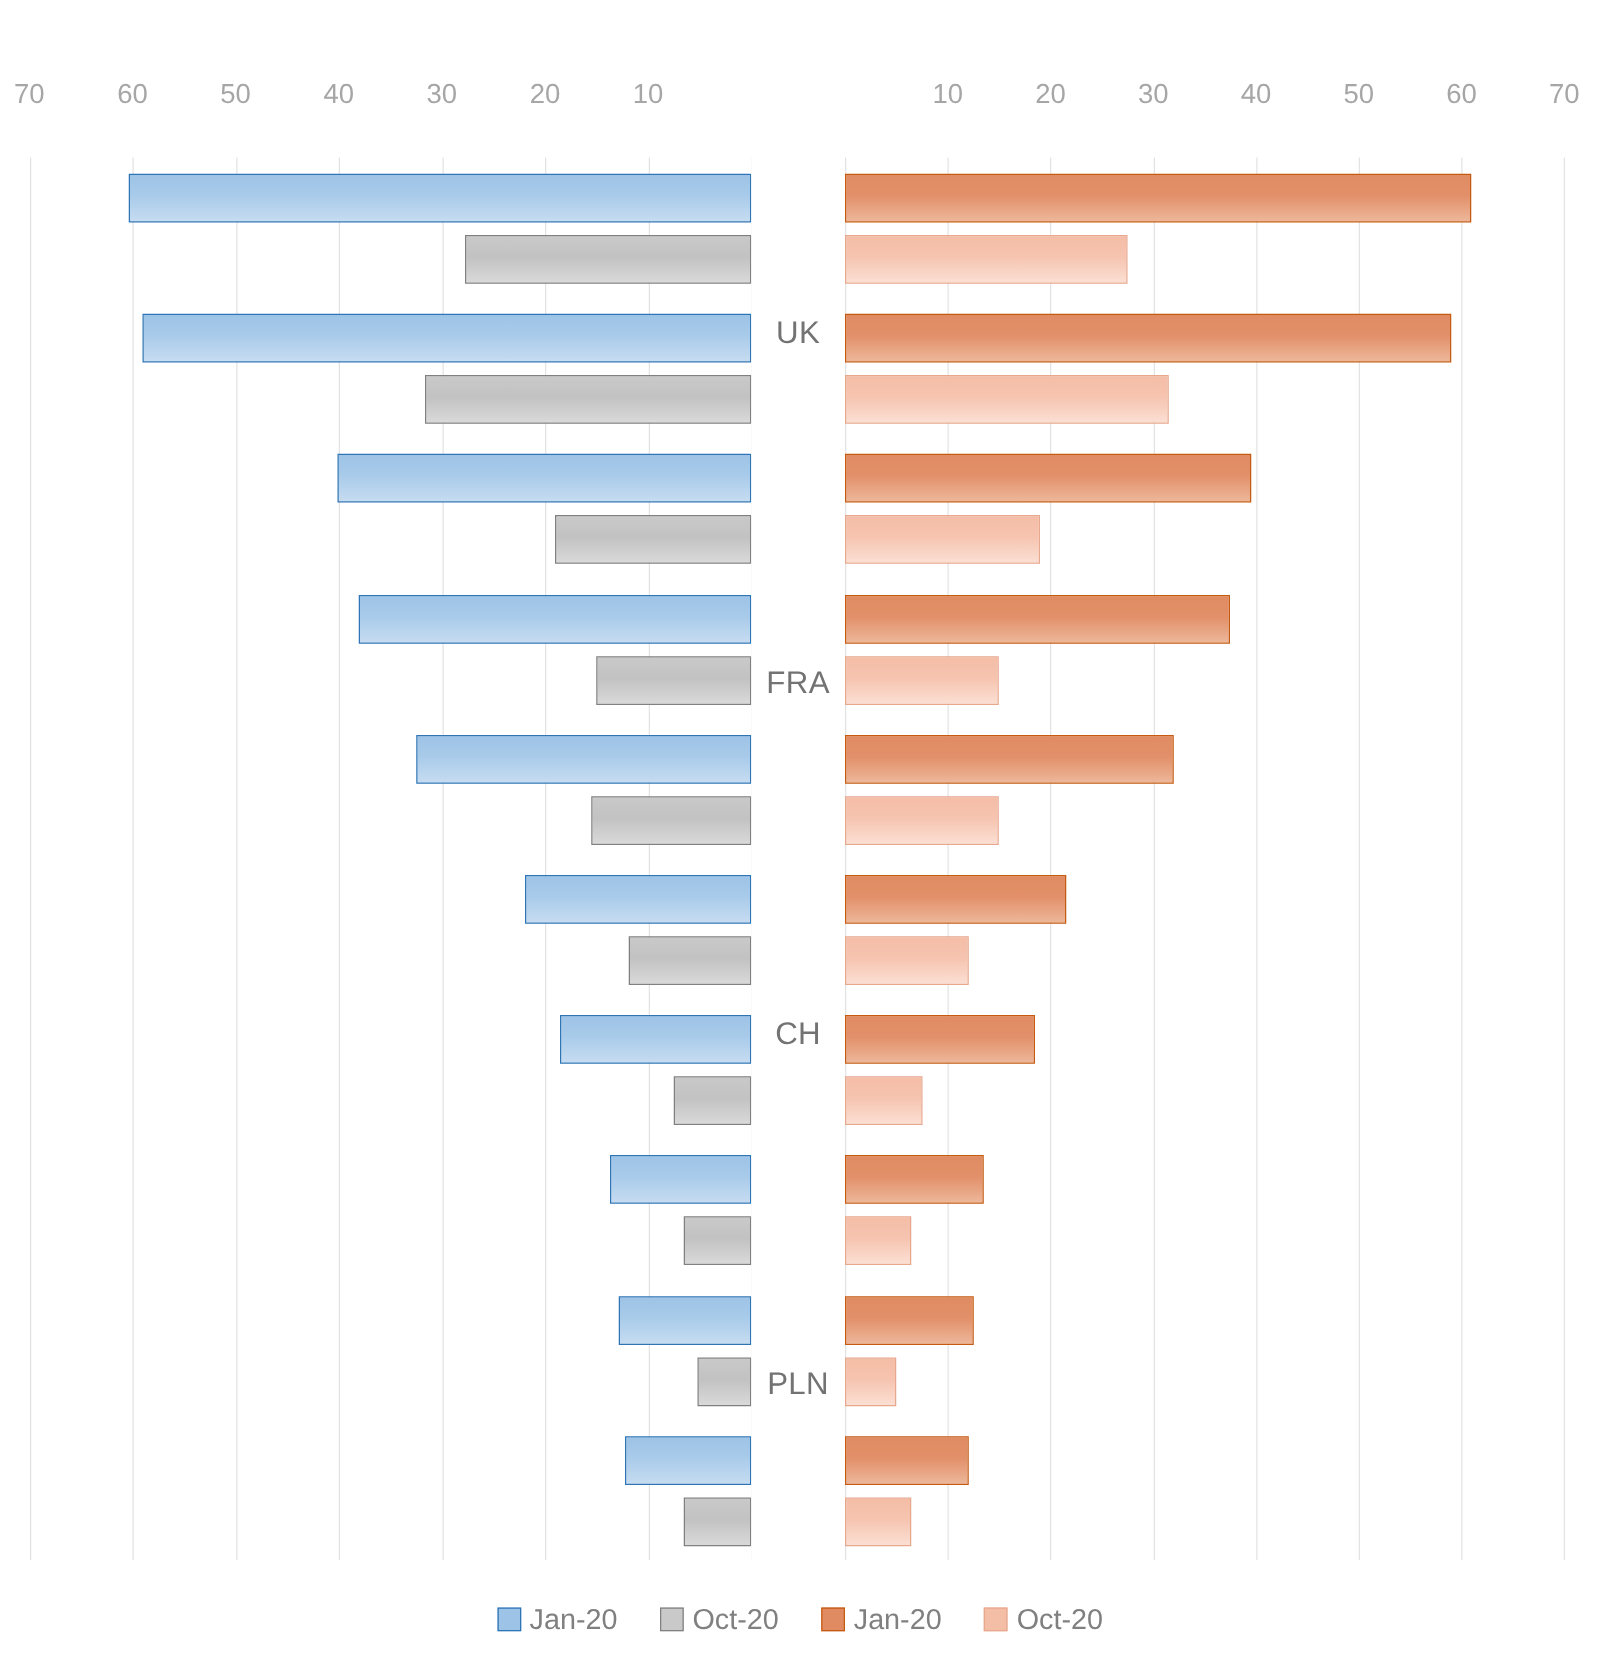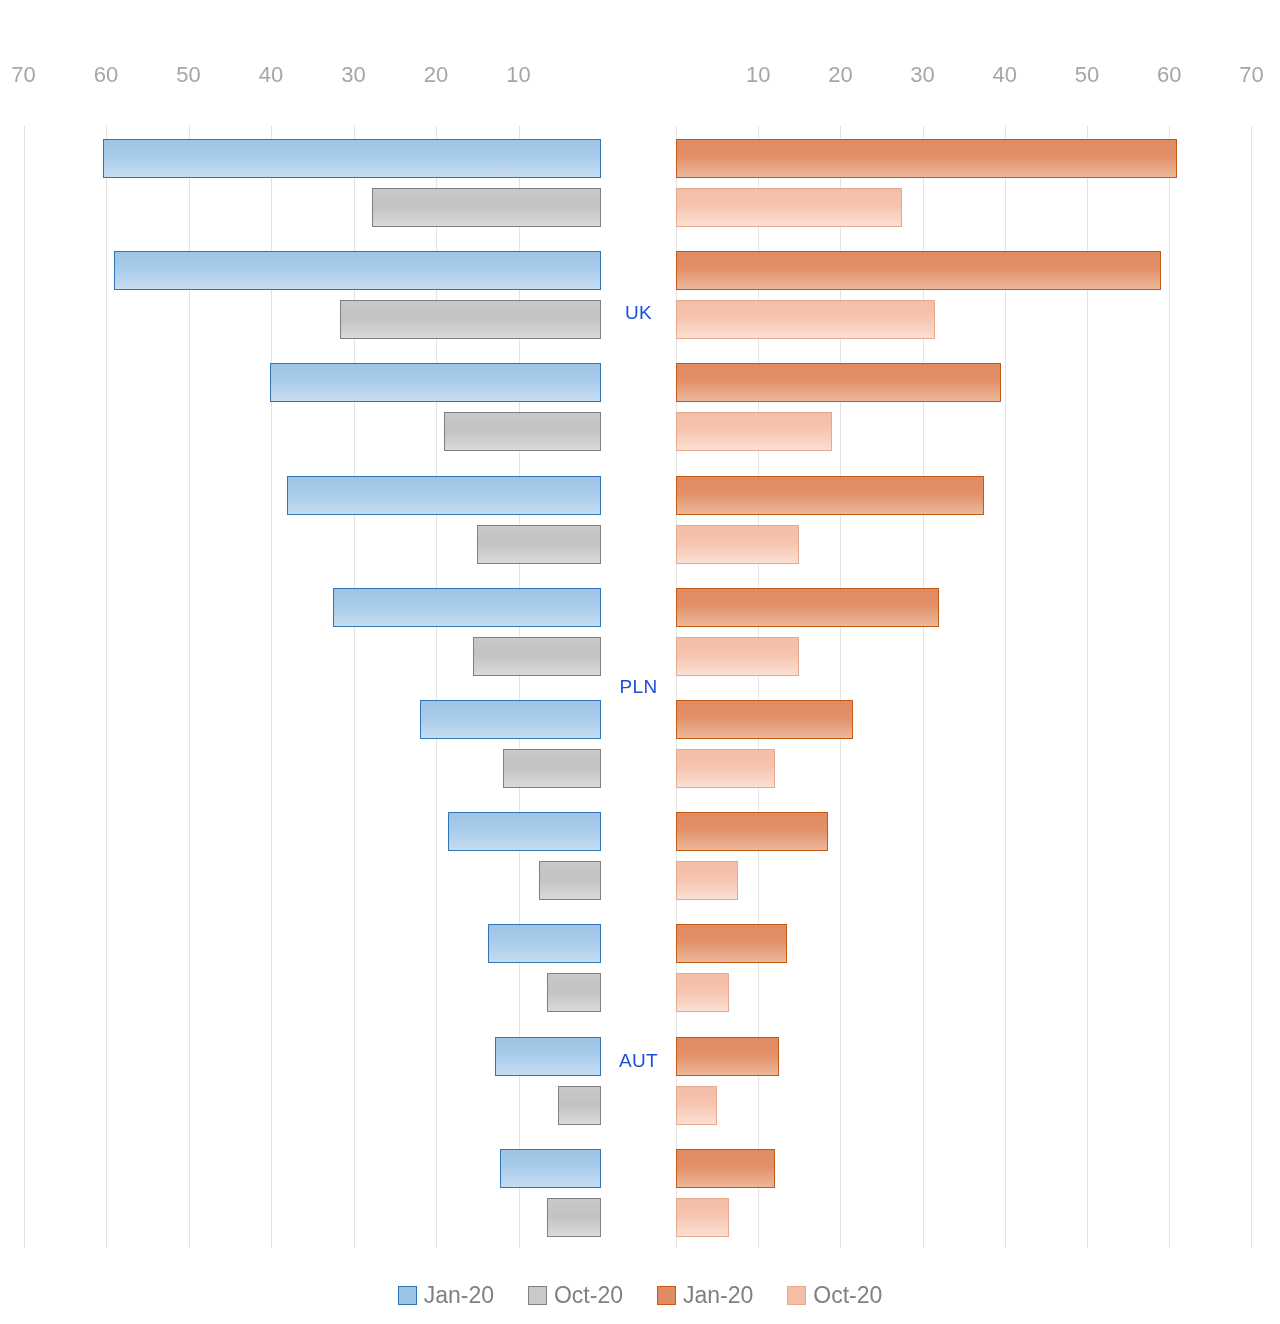--- a/index.html
+++ b/index.html
@@ -59,21 +59,21 @@
 
   
   #cat-labels {
     position:absolute; top:126px; left:601px; width:75px; height:1122px;
     display:flex; flex-direction:column;
     background:#ffffff; z-index:3;
   }
   .cat-label {
     flex:1 1 0;
     display:flex; align-items:center; justify-content:center;
-    font-size:19px; color:#1d4ed8; letter-spacing:0.3px;
+    font-size:25px; color:#737373; letter-spacing:0.3px;
   }
 
   
   #legend {
     position:absolute; left:0; top:1282px; width:1280px;
     display:flex; justify-content:center; align-items:center; gap:34px;
     font-size:23px; color:#808080;
   }
   .legend-item { display:flex; align-items:center; gap:7px; }
   .swatch { width:19px; height:19px; box-sizing:border-box; border-width:1px; border-style:solid; display:inline-block; }
@@ -203,22 +203,23 @@
         </div>
         <div class="cat-row">
           <div class="bar jan bar-dkor" title="BEL Jan-20: 12" style="width: 98.64px;"></div>
           <div class="bar oct bar-ltor" title="BEL Oct-20: 6.5" style="width: 53.43px;"></div>
         </div>
       </div>
     </div>
 
   <div id="cat-labels">
       <div class="cat-label">UK</div>
+      <div class="cat-label">FRA</div>
+      <div class="cat-label">CH</div>
       <div class="cat-label">PLN</div>
-      <div class="cat-label">AUT</div>
     </div>
 
   <div id="legend">
       <div class="legend-item">
         <span class="swatch" style="background: rgb(157, 195, 230); border-color: rgb(46, 117, 182);"></span>
         <span>Jan-20</span>
       </div>
       <div class="legend-item">
         <span class="swatch" style="background: rgb(201, 201, 201); border-color: rgb(128, 128, 128);"></span>
         <span>Oct-20</span>

